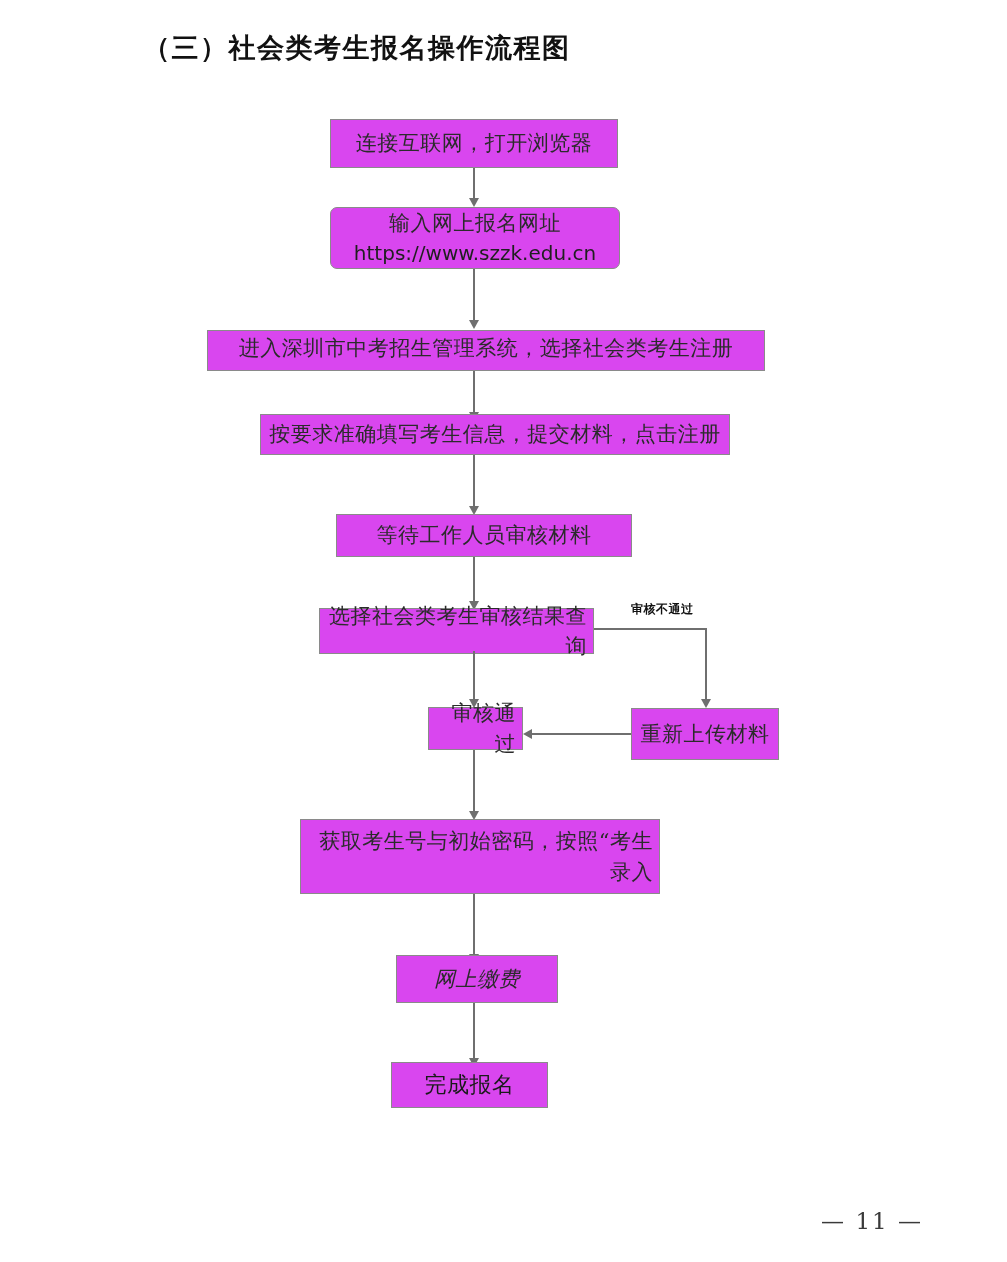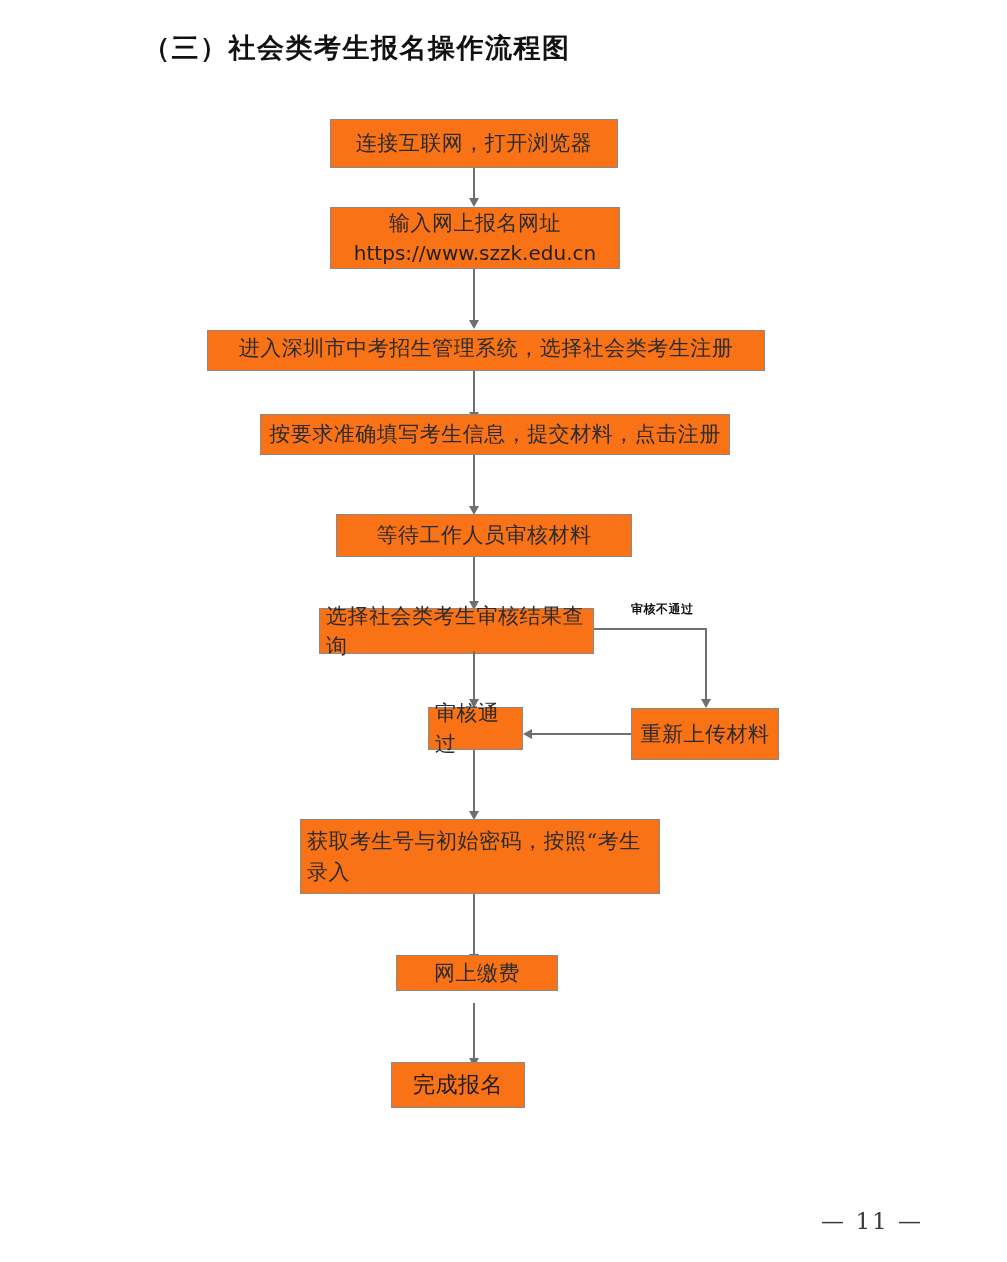--- a/index.html
+++ b/index.html
@@ -30,26 +30,26 @@
     font-weight: bold;
     letter-spacing: 1.5px;
     color: #111111;
     white-space: nowrap;
   }
   
   .node {
     position: absolute;
     box-sizing: border-box;
     border: 1.5px solid #8a8a8a;
-    background: #f97316;
+    background: #d946ef;
     display: flex;
     flex-direction: column;
     align-items: center;
     justify-content: center;
-    text-align: left;
+    text-align: right;
     font-family: "DejaVu Serif", "Liberation Serif", serif;
     font-size: 21px;
     line-height: 1.45;
     color: #2b2b2b;
     letter-spacing: 0.5px;
     padding: 2px 6px;
   }
   .node .line2 {
     font-family: "DejaVu Sans", "Liberation Sans", sans-serif;
     font-size: 20px;
@@ -109,21 +109,21 @@
 <div id="page">
 
   <div id="doc-title">（三）社会类考生报名操作流程图</div>
 
   <div class="node" style="left:330px; top:119px; width:288px; height:49px;">
     <span>连接互联网，打开浏览器</span>
   </div>
   <div class="vline" style="left:473px; top:168px; height:31px;"></div>
   <div class="arrow-down" style="left:469px; top:198px;"></div>
 
-  <div class="node" style="left:330px; top:207px; width:290px; height:62px;">
+  <div class="node" style="left:330px; top:207px; width:290px; height:62px;border-radius:7px;">
     <span>输入网上报名网址</span>
     <span class="line2">https://www.szzk.edu.cn</span>
   </div>
   <div class="vline" style="left:473px; top:269px; height:52px;"></div>
   <div class="arrow-down" style="left:469px; top:320px;"></div>
 
   <div class="node" style="left:207px; top:330px; width:558px; height:41px;font-family:Liberation Mono, monospace;">
     <span>进入深圳市中考招生管理系统，选择社会类考生注册</span>
   </div>
   <div class="vline" style="left:473px; top:371px; height:42px;"></div>
@@ -166,25 +166,25 @@
 
   <div class="vline" style="left:473px; top:750px; height:62px;"></div>
   <div class="arrow-down" style="left:469px; top:811px;"></div>
 
   <div class="node" style="left:300px; top:819px; width:360px; height:75px;">
     <span>获取考生号与初始密码，按照“考生录入</span>
   </div>
   <div class="vline" style="left:473px; top:894px; height:61px;"></div>
   <div class="arrow-down" style="left:469px; top:954px;"></div>
 
-  <div class="node" style="left:396px; top:955px; width:162px; height:36px;">
+  <div class="node" style="left:396px; top:955px; width:162px; height:48px;font-style:italic;">
     <span>网上缴费</span>
   </div>
   <div class="vline" style="left:473px; top:1003px; height:56px;"></div>
   <div class="arrow-down" style="left:469px; top:1058px;"></div>
 
-  <div class="node emph" style="left:391px; top:1062px; width:134px; height:46px;">
+  <div class="node emph" style="left:391px; top:1062px; width:157px; height:46px;">
     <span>完成报名</span>
   </div>
 
   <div id="page-number">— 11 —</div>
 
 </div>
 
 </body></html>

